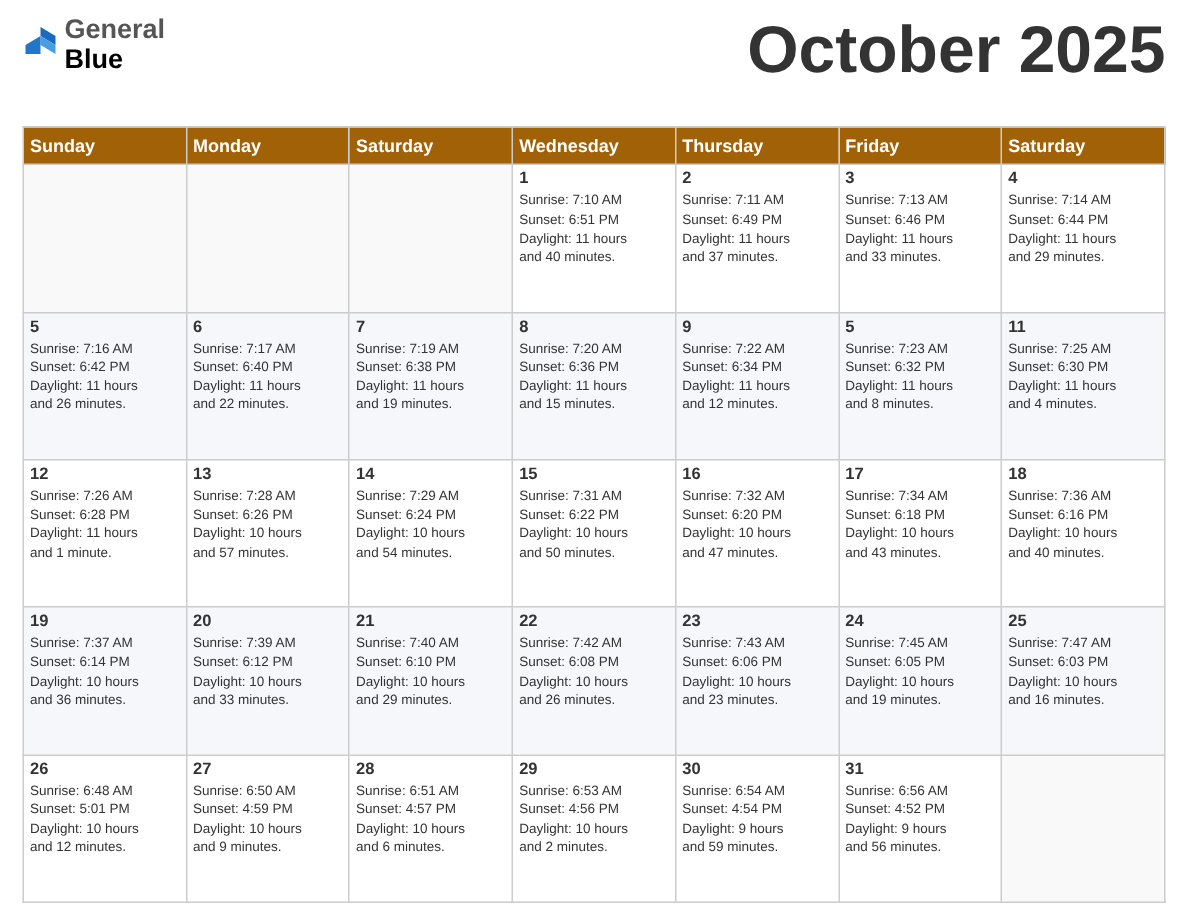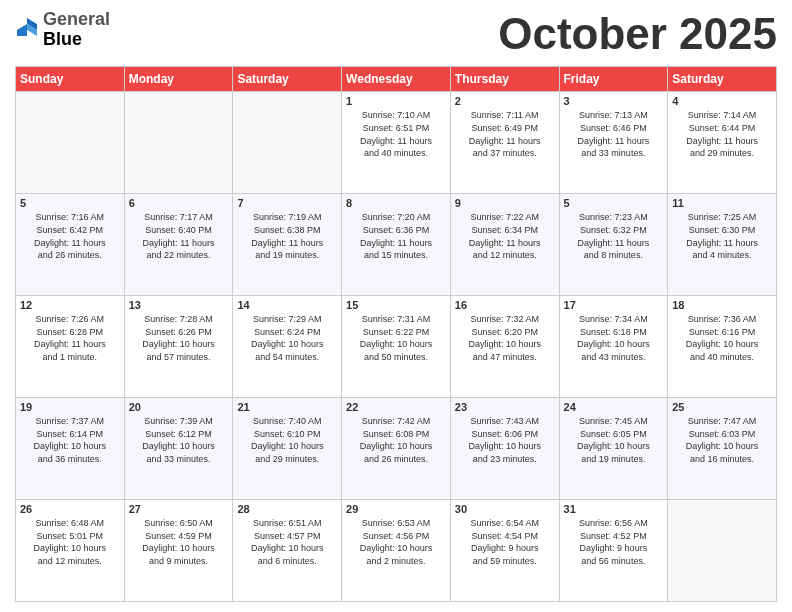--- a/index.html
+++ b/index.html
@@ -14,21 +14,21 @@
       width: 792px;
       height: 612px;
       padding: 10px 15px;
       display: flex;
       flex-direction: column;
     }
     .header {
       display: flex;
       justify-content: space-between;
       align-items: flex-start;
-      margin-bottom: 8px;
+      margin-bottom: 26px;
     }
     .logo {
       display: flex;
       align-items: center;
       gap: 4px;
     }
     .logo-text {
       font-size: 18px;
       font-weight: bold;
       line-height: 1.1;
@@ -52,21 +52,21 @@
       font-size: 15px;
       color: #555;
     }
     .calendar-table {
       width: 100%;
       border-collapse: collapse;
       flex: 1;
       table-layout: fixed;
     }
     .calendar-table th {
-      background-color: #ef4444;
+      background-color: #a16207;
       color: #fff;
       font-size: 12px;
       font-weight: bold;
       padding: 5px 4px;
       text-align: left;
       border: 1px solid #ccc;
     }
     .calendar-table td {
       border: 1px solid #ccc;
       vertical-align: top;
@@ -85,21 +85,20 @@
     .day-number {
       font-size: 11px;
       font-weight: bold;
       display: block;
       margin-bottom: 2px;
     }
     .day-info {
       font-size: 9px;
       line-height: 1.4;
       color: #333;
-      text-align: center;
     }
     .empty-cell {
       background: #f9f9f9 !important;
     }
   </style>
 </head>
 <body>
 
 <div class="page">
   <div class="header">

